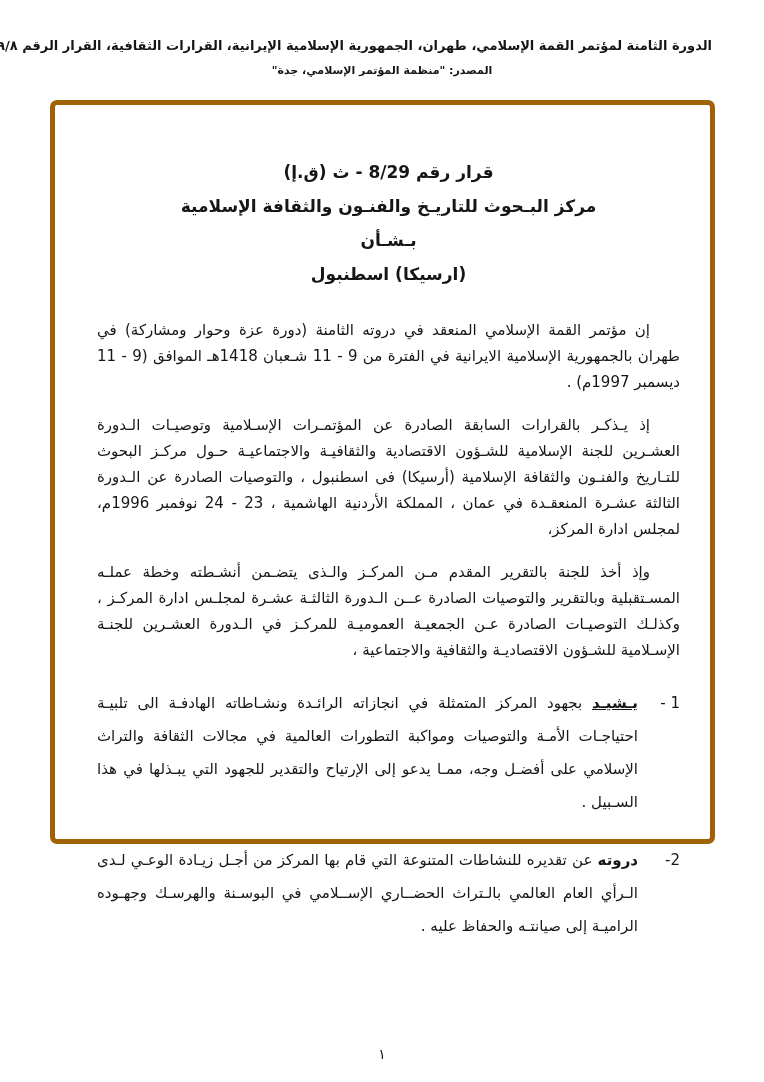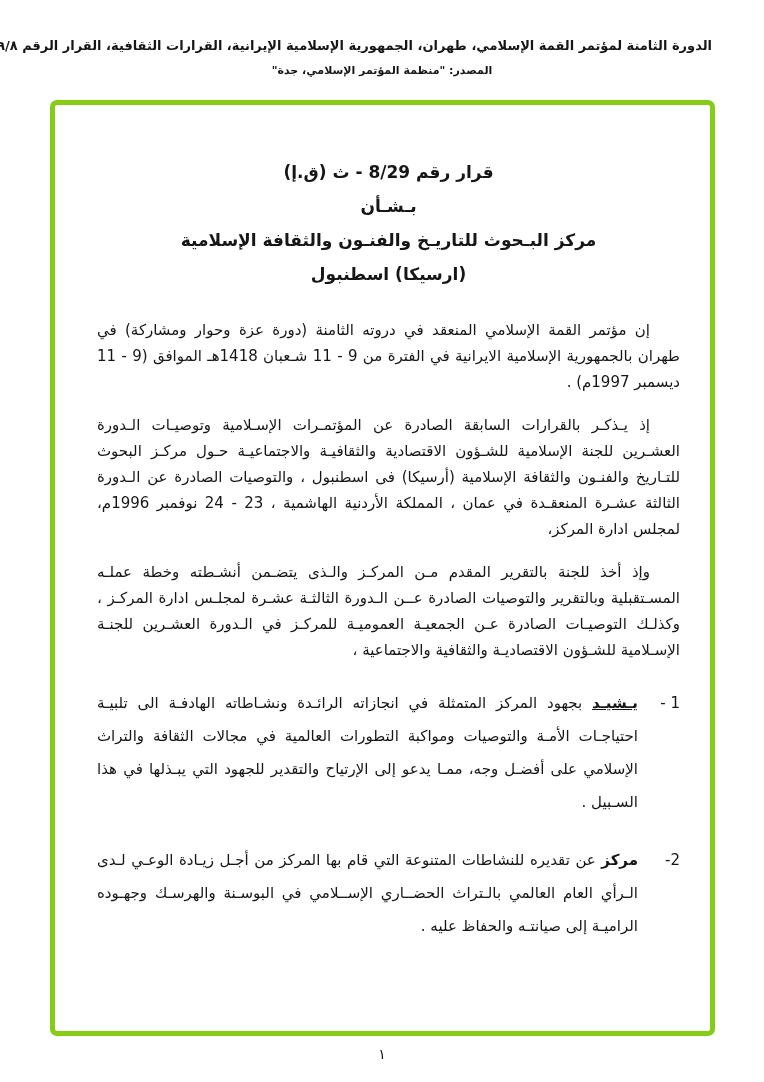--- a/index.html
+++ b/index.html
@@ -38,22 +38,22 @@
     text-align: center;
     font-size: 11px;
     font-weight: bold;
   }
   
   .frame {
     position: absolute;
     top: 100px;
     left: 50px;
     width: 665px;
-    height: 936px;
-    border: 5px solid #84cc16;
+    height: 744px;
+    border: 5px solid #a16207;
     border-radius: 7px;
     box-sizing: border-box;
     background: #ffffff;
   }
   .frame-inner {
     direction: rtl;
     padding: 50px 30px 0 42px;
   }
   
   .title-block {
@@ -121,42 +121,42 @@
 
   <div class="hdr1">الدورة الثامنة لمؤتمر القمة الإسلامي، طهران، الجمهورية الإسلامية الإيرانية، القرارات الثقافية، القرار الرقم ٢٩/٨-ث (ق.ا)</div>
 
   <div class="hdr2">المصدر:  "منظمة المؤتمر الإسلامي، جدة"</div>
 
   <div class="frame">
     <div class="frame-inner">
 
       <div class="title-block">
         <div>قرار رقم 8/29 - ث (ق.إ)</div>
+        <div>مركز البـحوث للتاريـخ والفنـون والثقافة الإسلامية</div>
         <div>بـشـأن</div>
-        <div>مركز البـحوث للتاريـخ والفنـون والثقافة الإسلامية</div>
         <div>(ارسيكا) اسطنبول</div>
       </div>
 
       <p class="para"><span>إن مؤتمر القمة الإسلامي المنعقد في دروته الثامنة (دورة عزة وحوار ومشاركة) في طهران بالجمهورية الإسلامية الايرانية في الفترة من 9 - 11 شـعبان 1418هـ الموافق (9 - 11 ديسمبر 1997م) .</span></p>
 
       <p class="para"><span class="lead">إذ يـذكـر</span><span> بالقرارات السابقة الصادرة عن المؤتمـرات الإسـلامية وتوصيـات الـدورة العشـرين للجنة الإسلامية للشـؤون الاقتصادية والثقافيـة والاجتماعيـة حـول مركـز البحوث للتـاريخ والفنـون والثقافة الإسلامية (أرسيكا) فى اسطنبول ، والتوصيات الصادرة عن الـدورة الثالثة عشـرة المنعقـدة في عمان ، المملكة الأردنية الهاشمية ، 23 - 24 نوفمبر 1996م، لمجلس ادارة المركز،</span></p>
 
 
       <p class="para"><span class="lead">وإذ أخذ للجنة</span><span> بالتقرير المقدم مـن المركـز والـذى يتضـمن أنشـطته وخطة عملـه المسـتقبلية وبالتقرير والتوصيات الصادرة عــن الـدورة الثالثـة عشـرة لمجلـس ادارة المركـز ، وكذلـك التوصيـات الصادرة عـن الجمعيـة العموميـة للمركـز في الـدورة العشـرين للجنـة الإسـلامية للشـؤون الاقتصاديـة والثقافية والاجتماعية ،</span></p>
 
       <div class="items">
 
         <div class="item">
           <span class="item-num">1 -</span>
           <p class="item-body"><span class="item-lead-underline">يـشيـد</span><span> بجهود المركز المتمثلة في انجازاته الرائـدة ونشـاطاته الهادفـة الى تلبيـة احتياجـات الأمـة والتوصيات ومواكبة التطورات العالمية في مجالات الثقافة والتراث الإسلامي على أفضـل وجه، ممـا يدعو إلى الإرتياح والتقدير للجهود التي يبـذلها في هذا السـبيل .</span></p>
         </div>
 
         <div class="item">
           <span class="item-num">2-</span>
-          <p class="item-body"><span class="item-lead">مركز</span><span> عن تقديره للنشاطات المتنوعة التي قام بها المركز من أجـل زيـادة الوعـي لـدى الـرأي العام العالمي بالـتراث الحضــاري الإســلامي في البوسـنة والهرسـك وجهـوده الراميـة إلى صيانتـه والحفاظ عليه .</span></p>
+          <p class="item-body"><span class="item-lead">دروته</span><span> عن تقديره للنشاطات المتنوعة التي قام بها المركز من أجـل زيـادة الوعـي لـدى الـرأي العام العالمي بالـتراث الحضــاري الإســلامي في البوسـنة والهرسـك وجهـوده الراميـة إلى صيانتـه والحفاظ عليه .</span></p>
         </div>
 
       </div>
     </div>
   </div>
 
   <div class="page-num">١</div>
 
 </div>
 

